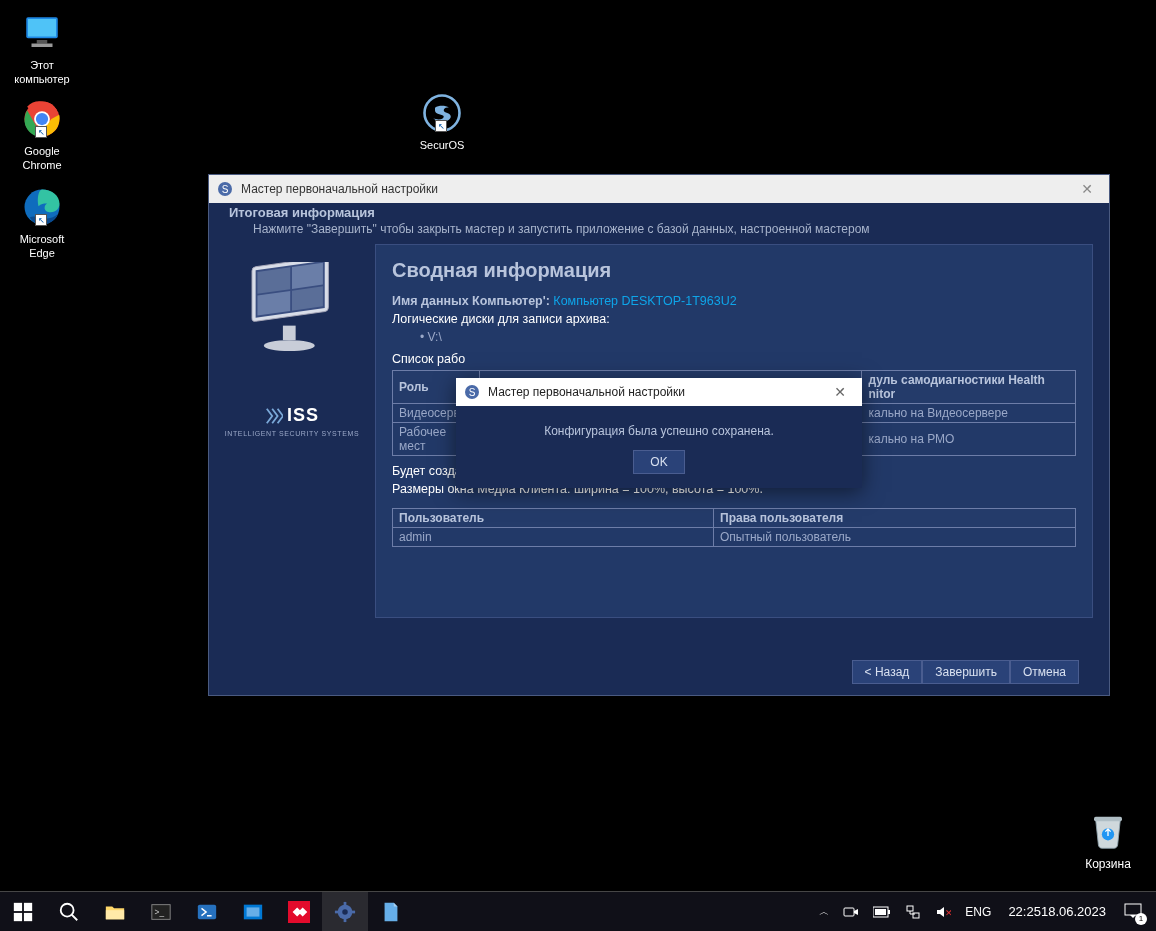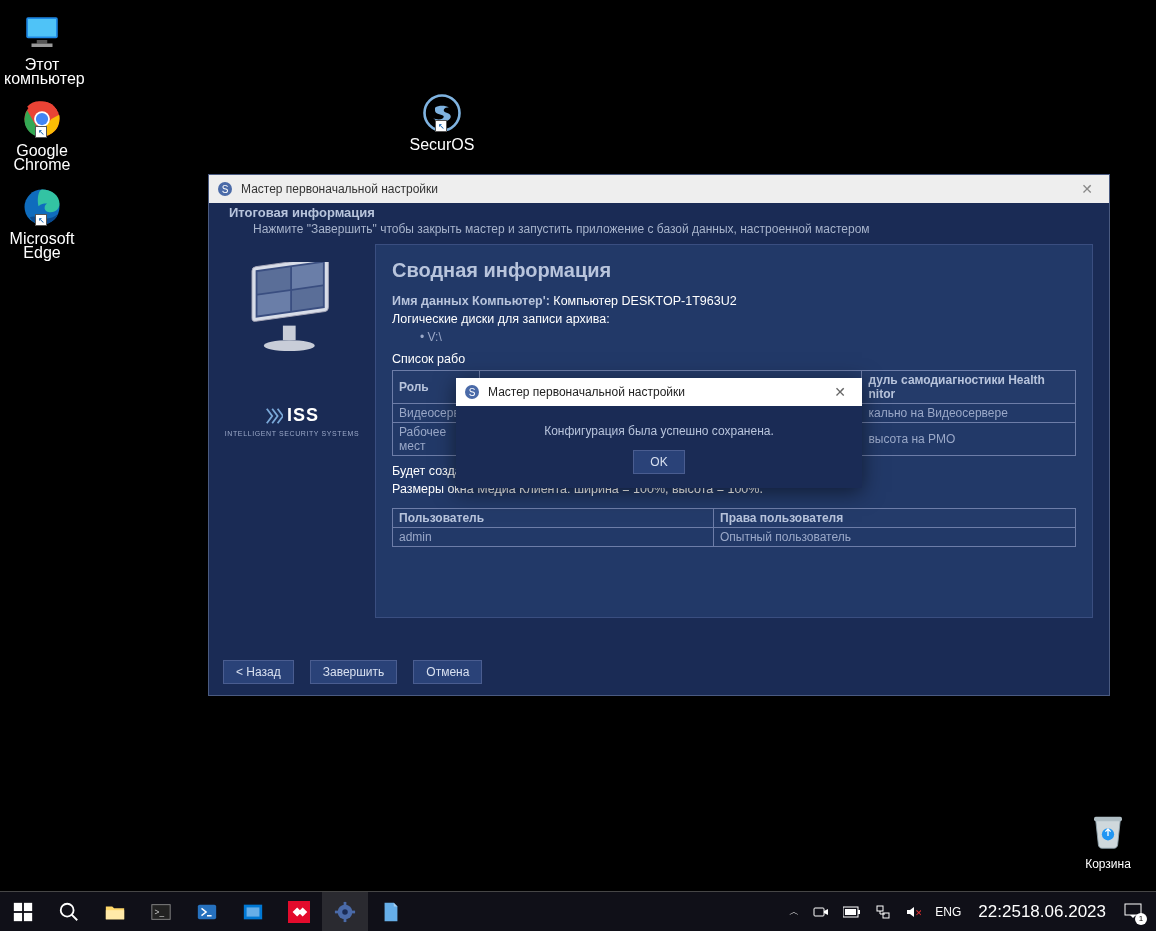--- a/index.html
+++ b/index.html
@@ -1,67 +1,67 @@
 <!DOCTYPE html>
 <html><head>
 <meta charset="utf-8">
 <style>
 html,body{margin:0;padding:0;width:1156px;height:931px;background:#000;font-family:"Segoe UI",Tahoma,sans-serif;overflow:hidden;font-size:12px;color:#fff}
 *{box-sizing:border-box}
 
 
 .desktop-icon{position:absolute;width:76px;text-align:center;cursor:pointer}
 .desktop-icon .ic{width:42px;height:42px;margin:0 auto 4px}
-.desktop-icon .lbl{font-size:16px;line-height:14px;text-shadow:1px 1px 2px #000}
+.desktop-icon .lbl{font-size:11px;line-height:14px;text-shadow:1px 1px 2px #000}
 .shortcut-arrow{position:absolute;left:14px;top:28px;width:12px;height:12px;background:#fff;border:1px solid #555;display:flex;align-items:center;justify-content:center}
 .shortcut-arrow::after{content:"↗";font-size:8px;color:#0055aa;transform:scaleX(-1)}
 
 
 .wizard{position:absolute;left:208px;top:174px;width:902px;height:522px;background:#1A2B55;border:1px solid #4a5a80;box-shadow:0 0 10px rgba(0,0,0,.6)}
 .wizard-titlebar{height:28px;background:#eee;color:#333;display:flex;align-items:center;padding:0 8px;font-size:12px}
 .wizard-titlebar .ti{width:16px;height:16px;margin-right:8px}
 .wizard-titlebar .x{margin-left:auto;color:#888;font-size:14px;padding:0 8px}
 .wizard-head{padding:2px 20px;color:#b8c4dc}
 .wizard-head .t{font-weight:bold;font-size:13px;margin-bottom:2px}
 .wizard-head .d{font-size:12px;padding-left:24px;color:#a8b4cc}
 .wizard-body{display:flex;height:380px}
 .wizard-left{width:166px;text-align:center;padding-top:24px}
 .wizard-left .monitor{margin:0 auto 40px;width:120px;height:100px}
 .wizard-left .brand{font-size:18px;letter-spacing:1px;font-weight:bold}
 .wizard-left .brand-sub{font-size:7px;letter-spacing:.6px;color:#9aa8c8;margin-top:4px}
 .wizard-right{flex:1;background:#223968;border:1px solid #3a4e80;margin:6px 16px 0 0;padding:14px 16px;overflow:auto}
 .wizard-right h2{margin:0 0 12px;font-size:20px;color:#b8c4dc}
 .fld{margin:4px 0;font-size:12.5px}
 .fld .k{font-weight:bold;color:#b8c4dc}
-.fld .v{color:#ffffff}
+.fld .v{color:#0ea5e9}
 .bullet{padding-left:28px;color:#9aa8c8;margin:4px 0 8px}
 .tbl{width:100%;border-collapse:collapse;margin:2px 0 8px}
 .tbl th,.tbl td{border:1px solid #6d7da8;padding:2px 6px;text-align:left;font-size:12px}
 .tbl th{font-weight:bold;color:#b8c4dc;background:#243b6a}
 .tbl td{color:#9aa8c8}
-.wizard-footer{position:absolute;bottom:0;left:0;right:16px;height:46px;display:flex;align-items:center;justify-content:flex-start;gap:16px;padding:0 14px}
+.wizard-footer{position:absolute;bottom:0;left:0;right:16px;height:46px;display:flex;align-items:center;justify-content:flex-end;gap:0;padding:0 14px}
 .wbtn{background:#2a4278;border:1px solid #4a5d90;color:#d8e0f0;padding:4px 12px;font-size:12px;cursor:pointer}
 
 
 .modal{position:absolute;left:456px;top:378px;width:406px;background:#fff;box-shadow:0 4px 20px rgba(0,0,0,.5);z-index:10}
 .modal-titlebar{height:28px;background:#fff;display:flex;align-items:center;padding:0 8px;color:#222;font-size:12px}
 .modal-titlebar .ti{width:16px;height:16px;margin-right:8px}
 .modal-titlebar .x{margin-left:auto;color:#666;font-size:14px;padding:0 8px}
 .modal-body{background:#1A2B55;padding:18px 10px 14px;text-align:center}
 .modal-body .msg{color:#b8c4dc;font-size:12px;margin-bottom:12px}
 .modal-ok{background:#2a4278;border:1px solid #4a5d90;color:#d8e0f0;padding:4px 16px;font-size:12px;cursor:pointer}
 
 
 .taskbar{position:absolute;left:0;bottom:0;width:100%;height:40px;background:#101018;display:flex;align-items:center;color:#fff;font-size:12px;border-top:1px solid #464646}
 .tbtn{width:46px;height:40px;display:flex;align-items:center;justify-content:center;cursor:pointer}
 .tbtn.active{background:#2a2a30}
 .tbtn svg,.tbtn .ico{width:22px;height:22px}
 .tray{margin-left:auto;display:flex;align-items:center;gap:4px;padding:0 6px}
 .tray .titem{padding:0 5px;cursor:pointer;font-size:12px;display:flex;align-items:center;height:40px}
-.tray .clock{text-align:left;line-height:13px;font-size:17px;padding:0 8px}
+.tray .clock{text-align:left;line-height:13px;font-size:13px;padding:0 8px}
 .tray .action-center{position:relative;width:22px;height:22px}
 .notif-badge{position:absolute;bottom:-2px;right:-2px;background:#fff;color:#000;font-size:8px;width:12px;height:12px;border-radius:6px;display:flex;align-items:center;justify-content:center}
 
 
 .recycle{position:absolute;right:10px;bottom:60px;width:76px;text-align:center;cursor:pointer}
 .recycle .lbl{font-size:12px;margin-top:4px}
 </style>
 </head>
 <body>
 
@@ -174,21 +174,21 @@
               <th>дуль самодиагностики Health<br>nitor</th>
             </tr>
         <tr>
               <td>Видеосервер</td>
               <td></td>
               <td>кально на Видеосервере</td>
             </tr>
         <tr>
               <td>Рабочее мест</td>
               <td></td>
-              <td>высота на РМО</td>
+              <td>кально на РМО</td>
             </tr>
       </tbody>
         </table>
       <div class="fld v">Будет создан Медиа Клиент со всеми сконфигурированными Камерами.</div>
       <div class="fld v" style="margin-bottom:12px">Размеры окна Медиа Клиента: ширина = 100%, высота = 100%.</div>
       <table class="tbl">
         <tbody>
             <tr>
               <th style="width:47%">Пользователь</th>
               <th>Права пользователя</th>

